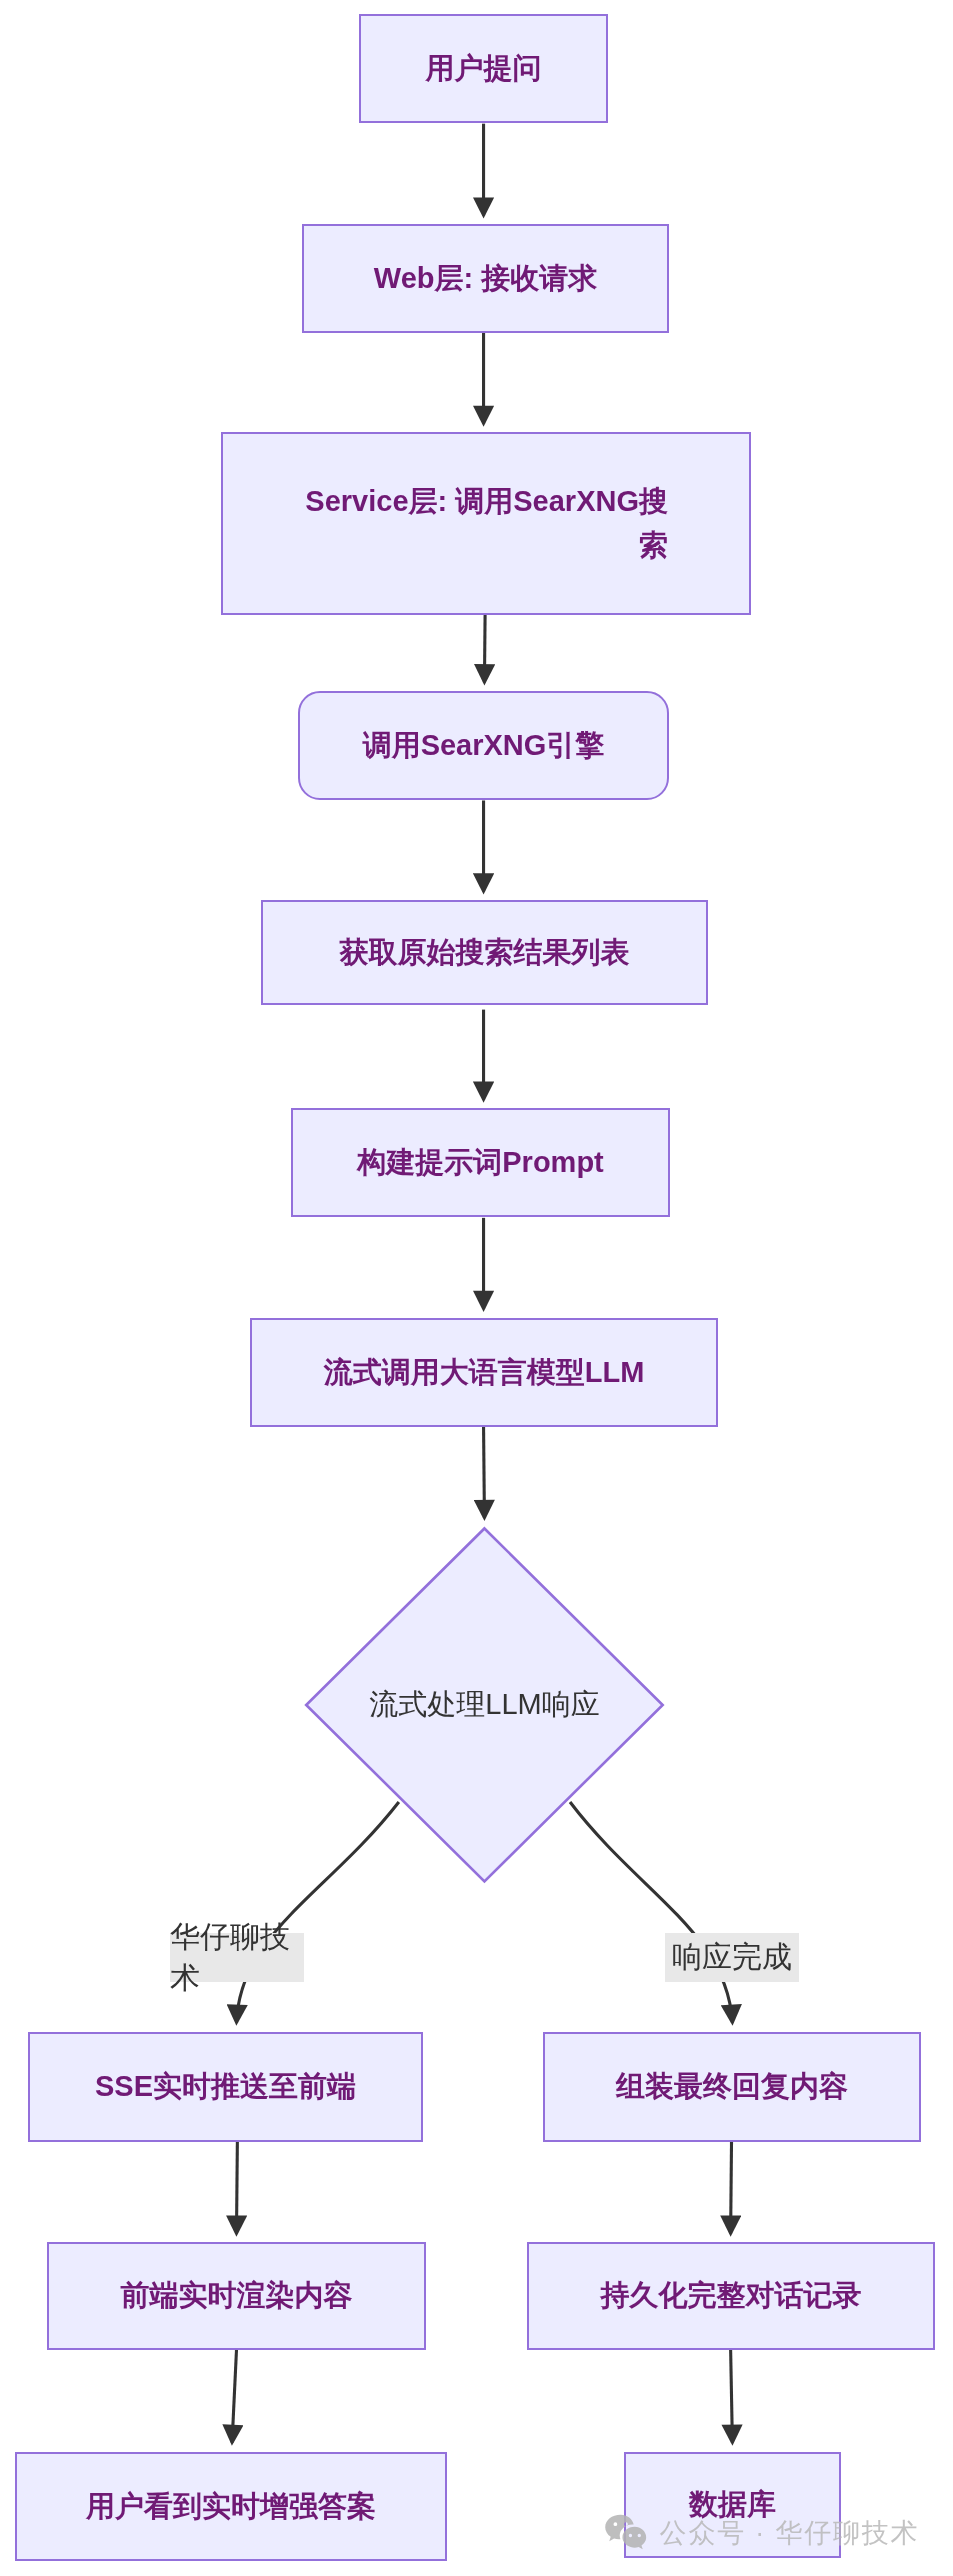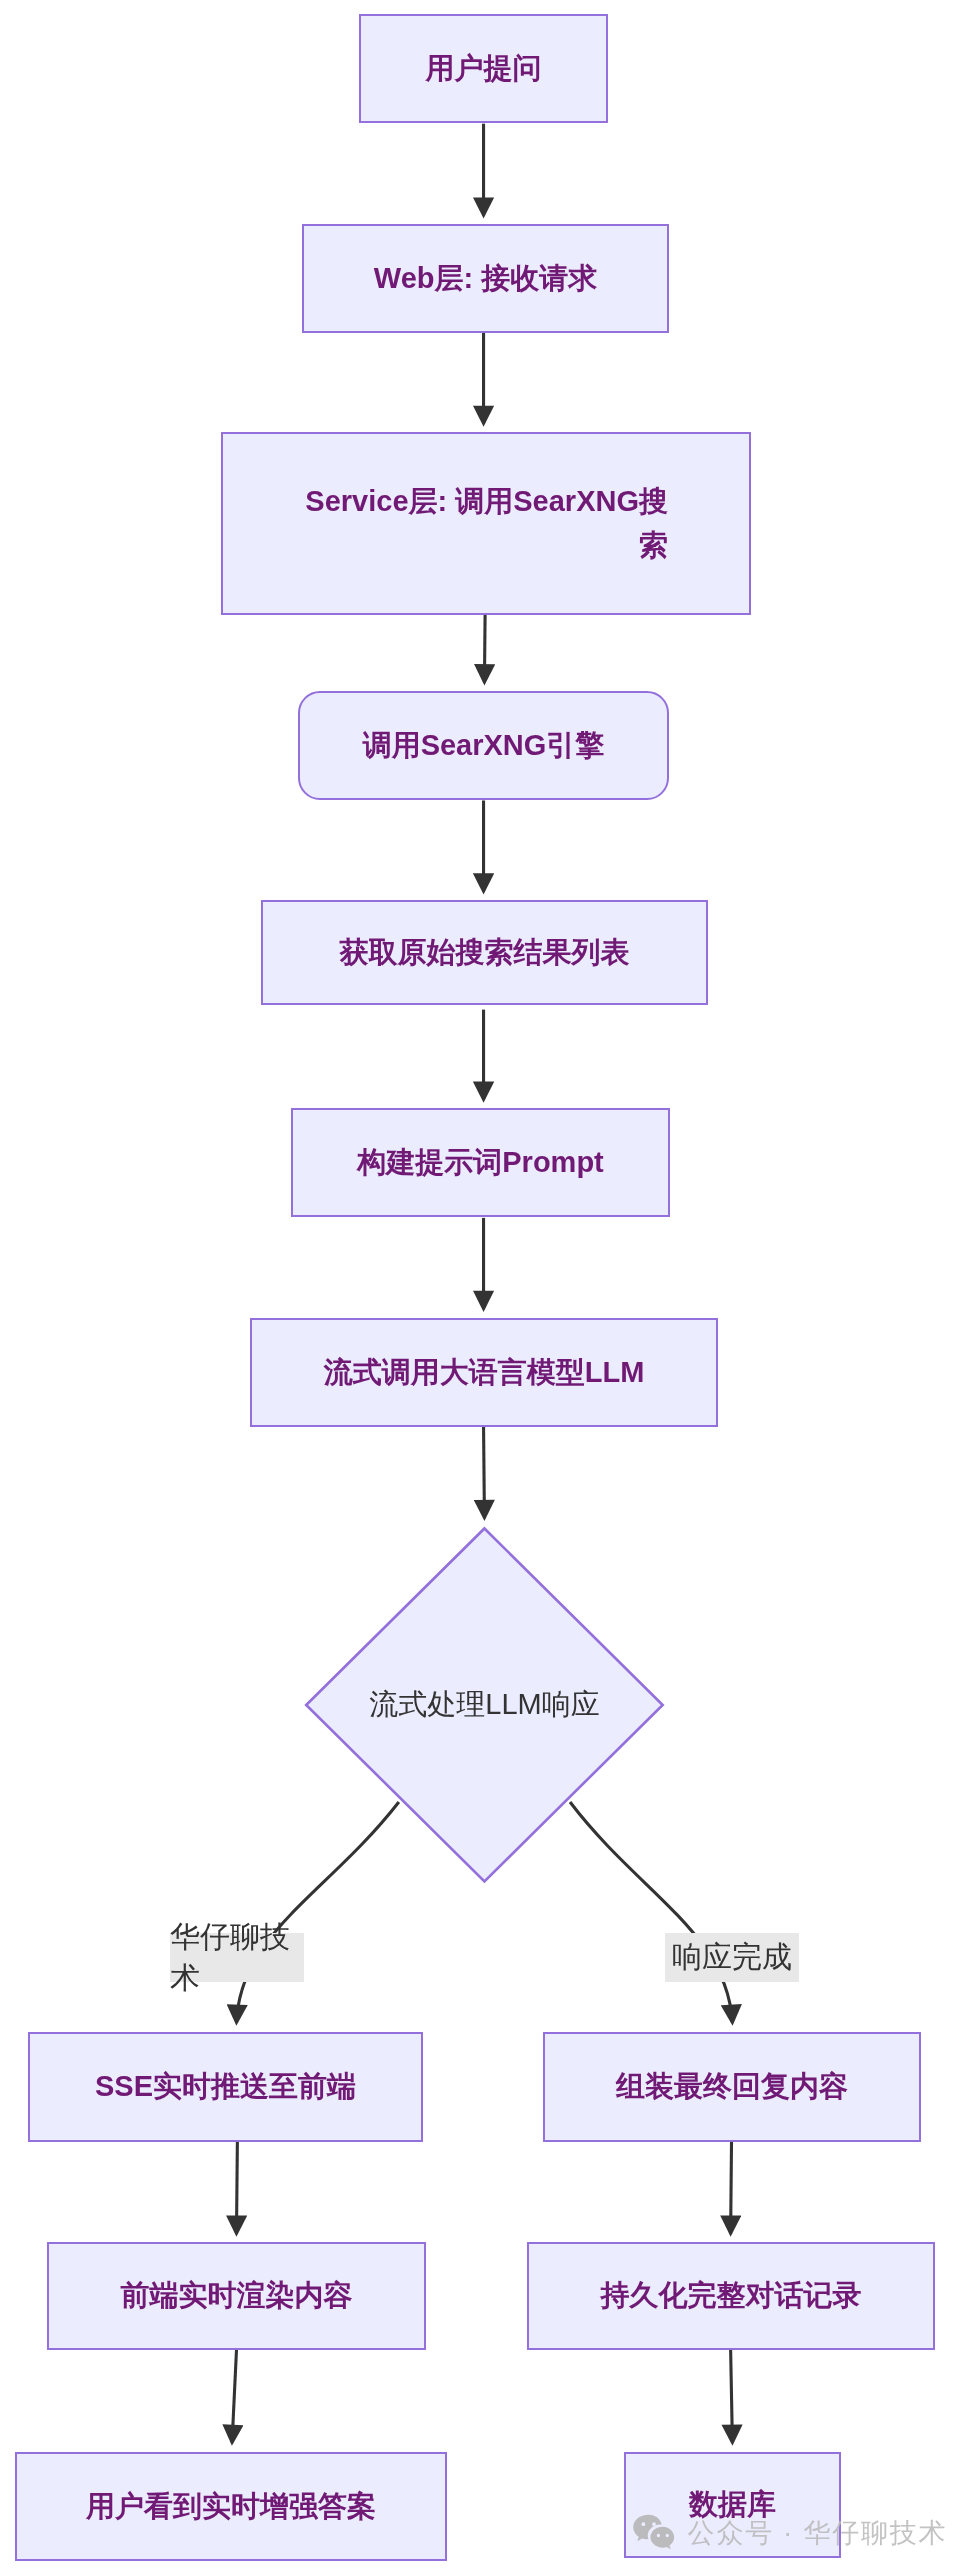--- a/index.html
+++ b/index.html
@@ -76,21 +76,21 @@
   .n-g { left:250px; top:1318px; width:468px; height:109px; }
   .n-h { left:324px; top:1652px; width:321px; height:106px; }
   .n-i { left:28px;  top:2032px; width:395px; height:110px; }
   .n-j { left:47px;  top:2242px; width:379px; height:108px; }
   .n-k { left:15px;  top:2452px; width:432px; height:109px; }
   .n-l { left:543px; top:2032px; width:378px; height:110px; }
   .n-m { left:527px; top:2242px; width:408px; height:108px; }
   .n-n { left:624px; top:2452px; width:217px; height:106px; }
   .el-left  { left:170px; top:1933px; width:134px; height:49px; }
   .el-right { left:665px; top:1933px; width:134px; height:49px; }
-  .watermark { left:631px; top:2513px; }
+  .watermark { left:603px; top:2513px; }
 </style>
 </head>
 <body>
 
 <div id="canvas">
 
   <svg id="edges" viewBox="0 0 1080 2919" xmlns="http://www.w3.org/2000/svg">
     <defs>
       <marker id="arrowhead" markerUnits="userSpaceOnUse" markerWidth="26" markerHeight="24" viewBox="0 0 10 10" refX="8.5" refY="5" orient="auto">
         <path d="M0 0 L10 5 L0 10 Z" fill="#333333"></path>

